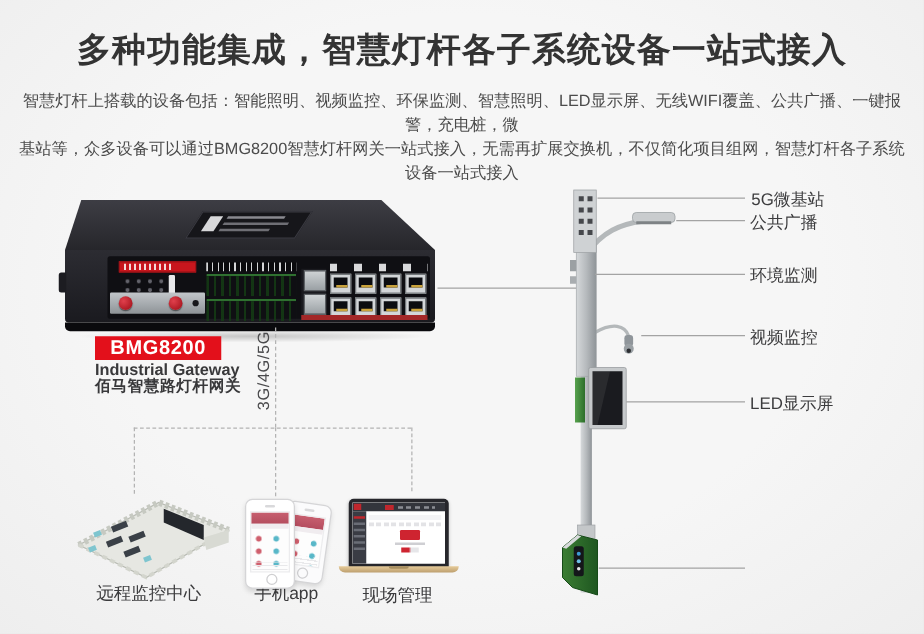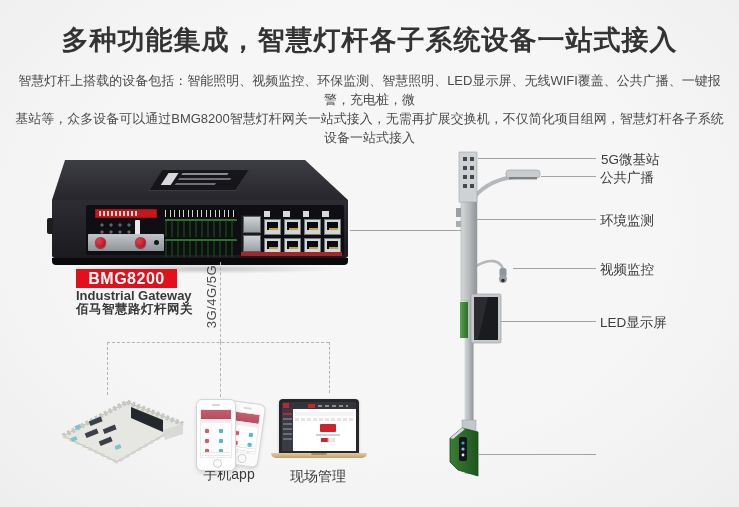--- a/index.html
+++ b/index.html
@@ -322,20 +322,21 @@
       <rect x="30" y="41" width="13" height="5" transform="rotate(-22 36 43)"></rect>
       <rect x="44" y="49" width="13" height="5" transform="rotate(-22 50 51)"></rect>
     </g>
     <g fill="#7ec5cf">
       <rect x="20" y="35" width="6" height="4" transform="rotate(-22 23 37)"></rect>
       <rect x="16" y="47" width="6" height="4" transform="rotate(-22 19 49)"></rect>
       <rect x="60" y="55" width="6" height="4" transform="rotate(-22 63 57)"></rect>
     </g>
     <polygon points="108,40 128,34 128,44 110,50" fill="#d8dad3"></polygon>
   </svg>
+  <div class="abs caption cap1">远程监控中心</div>
 
   <div class="abs phone phone2">
     <span class="abs spk"></span>
     <div class="abs screen">
         <div class="abs hdr"></div>
         <div class="abs nav"></div>
         <div class="abs icons"></div>
         <div class="abs foot"></div>
       </div>
     <span class="abs home"></span>

